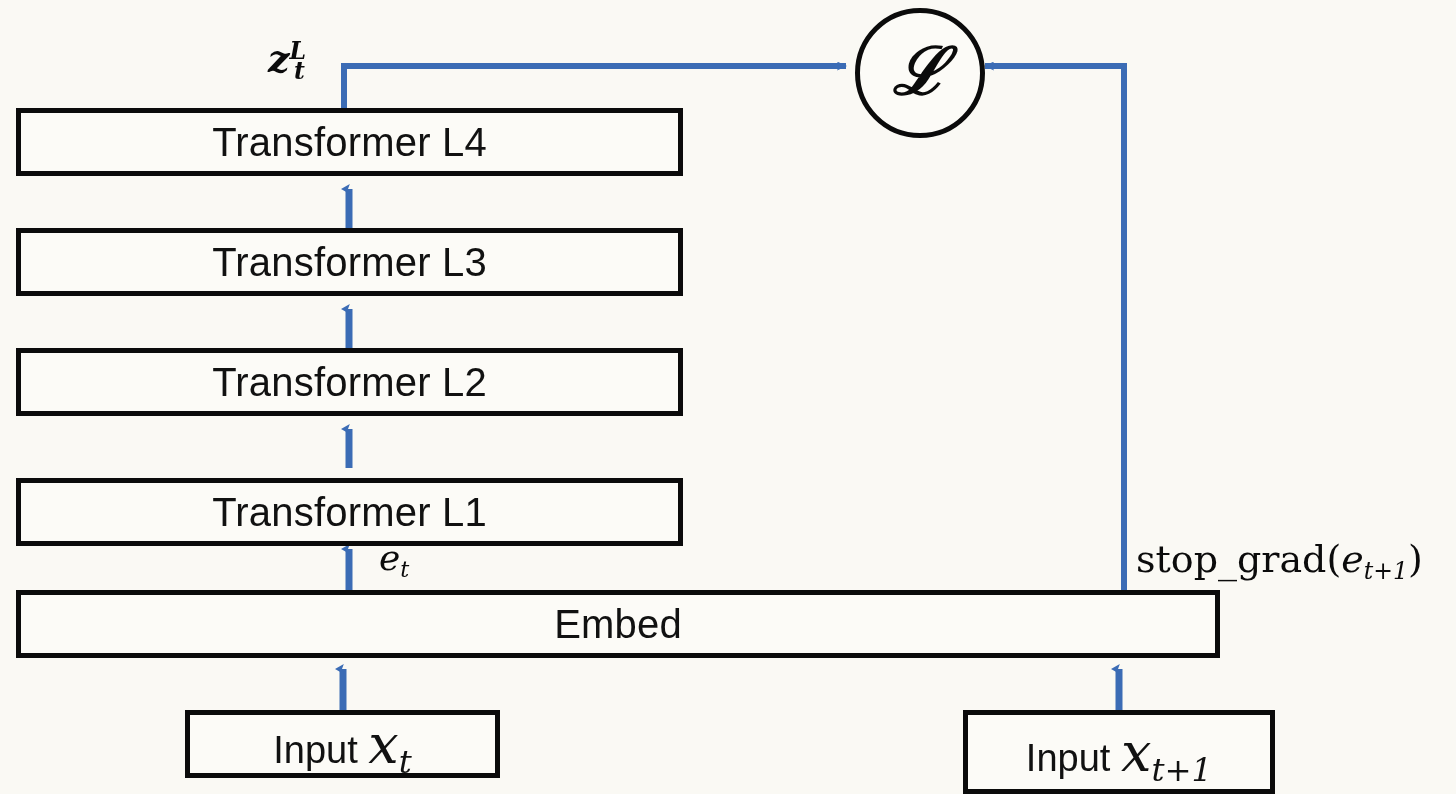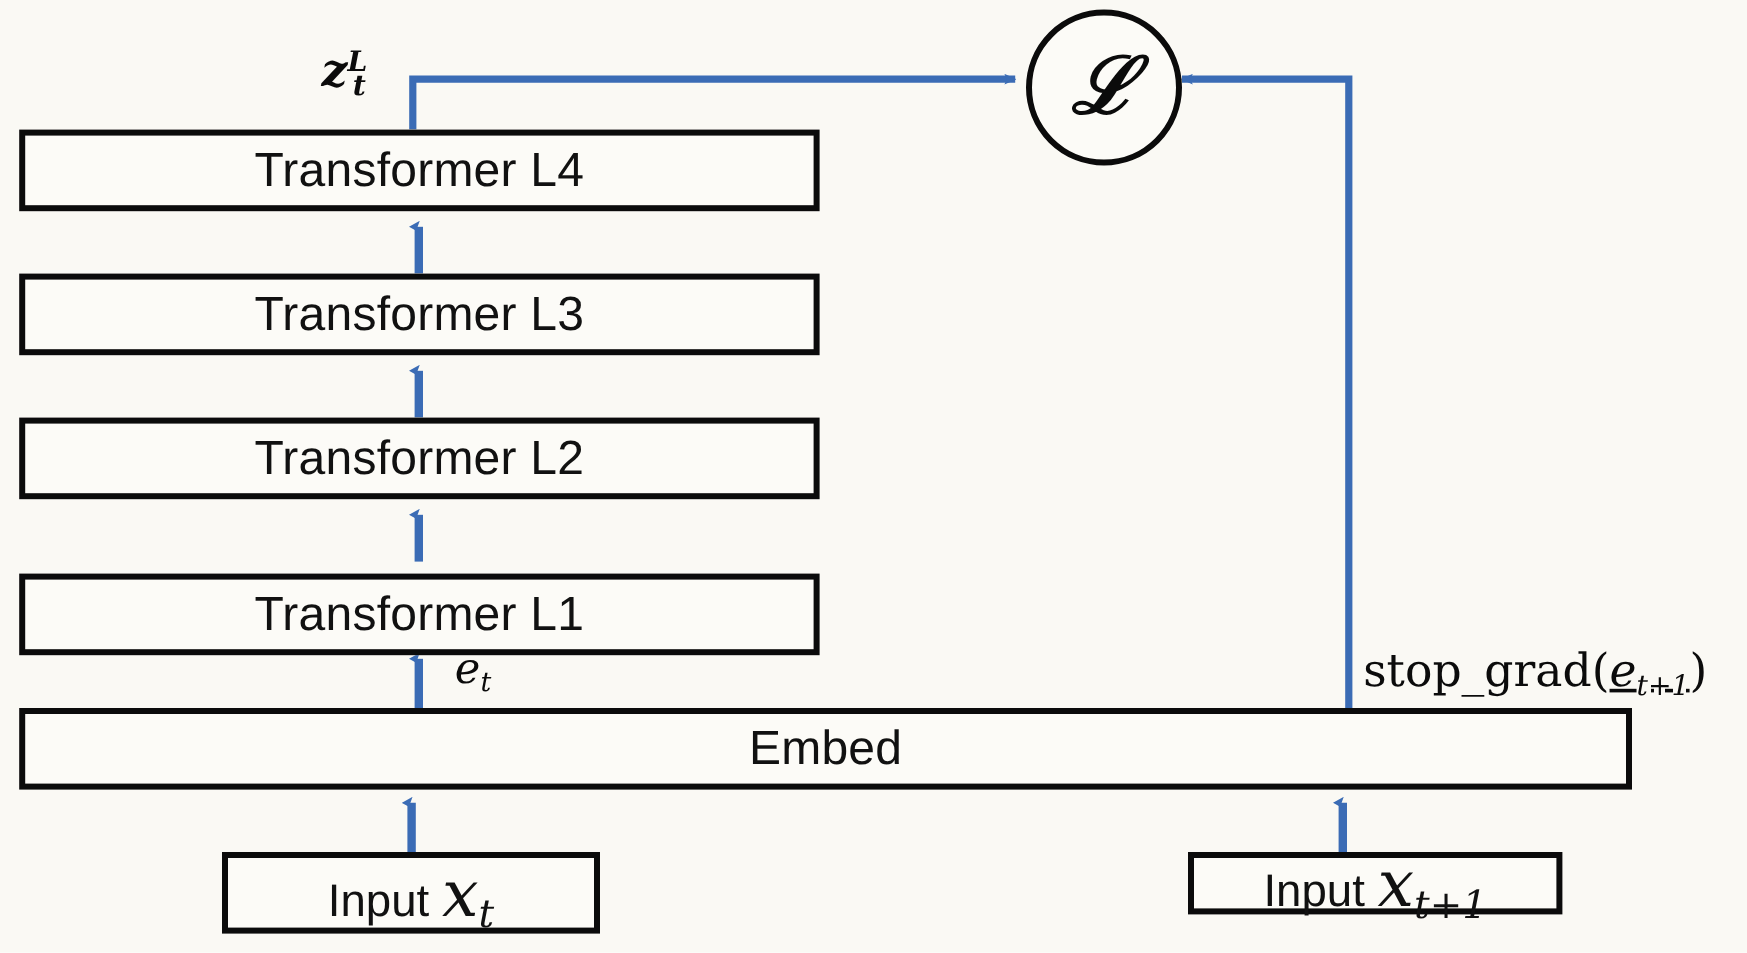--- a/index.html
+++ b/index.html
@@ -34,23 +34,23 @@
     line-height: 1;
     letter-spacing: 0.2px;
     white-space: nowrap;
     color: #111111;
   }
   .box.tf  { left: 16px; width: 667px; height: 68px; }
   .box.tf4 { top: 108px; }
   .box.tf3 { top: 228px; }
   .box.tf2 { top: 348px; }
   .box.tf1 { top: 468px; margin-top: 10px; }
-  .box.embed { left: 16px; top: 590px; width: 1344px; height: 68px; text-align: right; }
+  .box.embed { left: 16px; top: 590px; width: 1204px; height: 68px; text-align: right; }
   .box.in1 { left: 185px; top: 710px; width: 315px; height: 68px; }
-  .box.in2 { left: 990px; top: 710px; width: 312px; height: 52px; }
+  .box.in2 { left: 963px; top: 710px; width: 312px; height: 84px; }
   sub, sup {
     font-size: 0.62em;
     font-style: italic;
     line-height: 0;
   }
   sub { vertical-align: -0.28em; }
   sup { vertical-align: 0.52em; }
 
   
   .inlabel {
@@ -97,21 +97,21 @@
   }
   #e-label sub { font-size: 0.62em; vertical-align: -0.30em; font-style: italic; }
 
   #stopgrad-label {
     left: 1136px;
     top: 537px;
     font-family: "DejaVu Serif", "Liberation Serif", serif;
     font-size: 38px;
     font-style: normal;
   }
-  #stopgrad-label .var { font-style: italic; text-decoration: underline; }
+  #stopgrad-label .var { font-style: italic; }
   #stopgrad-label .var sub { font-size: 0.62em; vertical-align: -0.30em; font-style: italic; }
 
   
   #loss-node {
     position: absolute;
     left: 855px;
     top: 8px;
     width: 120px;
     height: 120px;
     border: 5px solid #0b0b0b;

